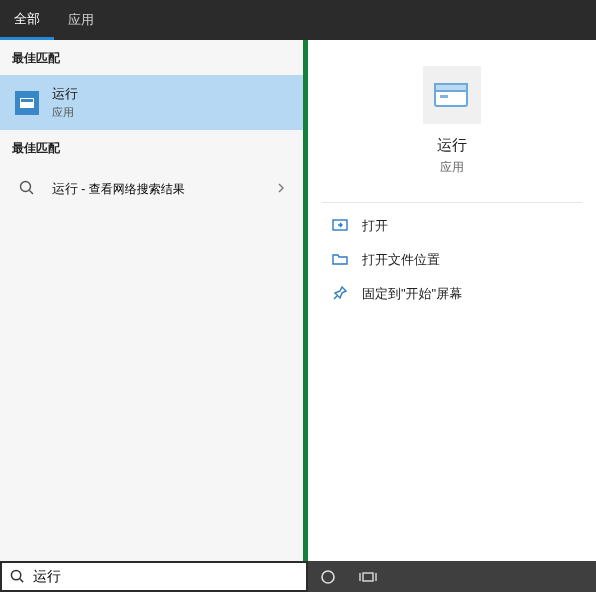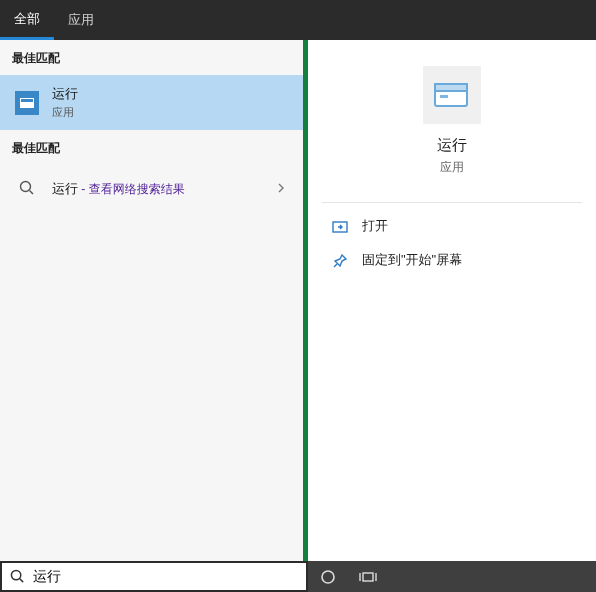--- a/index.html
+++ b/index.html
@@ -89,21 +89,21 @@
     align-items: center;
     justify-content: center;
   }
   .hero-title { text-align: center; font-size: 15px; color: #222; }
   .hero-sub { text-align: center; font-size: 12px; color: #666; margin-top: 4px; margin-bottom: 26px; }
 
   .divider { height: 1px; background: #e5e5e5; margin: 0 14px 6px; }
 
   .action {
     display: flex;
-    align-items: flex-end;
+    align-items: flex-start;
     padding: 8px 22px;
     font-size: 13px;
     color: #222;
     cursor: pointer;
   }
   .action-icon {
     width: 20px;
     height: 16px;
     margin-right: 12px;
     display: flex;
@@ -187,21 +187,21 @@
     <div class="section-header">最佳匹配</div>
 
     <div class="result-item">
       <div class="result-icon">
         <svg width="16" height="16" viewBox="0 0 16 16" fill="none" stroke="#555" stroke-width="1.4">
             <circle cx="6.5" cy="6.5" r="5"></circle>
             <line x1="10.5" y1="10.5" x2="14" y2="14"></line>
           </svg>
       </div>
       <div class="result-text">
-        <span class="result-title">运行</span><span class="result-sub" style="display:inline;color:#4c1d95;font-size:12px"> - 查看网络搜索结果</span>
+        <span class="result-title">运行</span><span class="result-sub" style="display:inline;color:#000000;font-size:12px"> - 查看网络搜索结果</span>
       </div>
       <div class="chevron-right">
         <svg width="7" height="10" viewBox="0 0 7 10">
             <path d="M1 1 L5 5 L1 9" fill="none" stroke="#777" stroke-width="1.4"></path>
           </svg>
       </div>
     </div>
   </div>
 
   <div class="right">
@@ -220,20 +220,28 @@
     <div class="action">
       <span class="action-icon">
         <svg width="16" height="12" viewBox="0 0 16 12" fill="none" stroke="#2e7bc4" stroke-width="1.4">
             <rect x="1" y="1" width="14" height="10"></rect>
             <path d="M6 6 L10 6 M8 4 L10 6 L8 8"></path>
           </svg>
       </span>
       <span>打开</span>
     </div>
 
+    <div class="action">
+      <span class="action-icon">
+        <svg width="16" height="12" viewBox="0 0 16 12" fill="none" stroke="#2e7bc4" stroke-width="1.4">
+            <path d="M1 2 L6 2 L7 4 L15 4 L15 11 L1 11 Z"></path>
+          </svg>
+      </span>
+      <span>打开文件位置</span>
+    </div>
 
     <div class="action">
       <span class="action-icon">
         <svg width="14" height="14" viewBox="0 0 14 14" fill="none" stroke="#2e7bc4" stroke-width="1.4">
             <path d="M9 1 L13 5 L9 7 L7 12 L2 7 L7 5 Z"></path>
             <line x1="4" y1="10" x2="1" y2="13"></line>
           </svg>
       </span>
       <span>固定到"开始"屏幕</span>
     </div>

